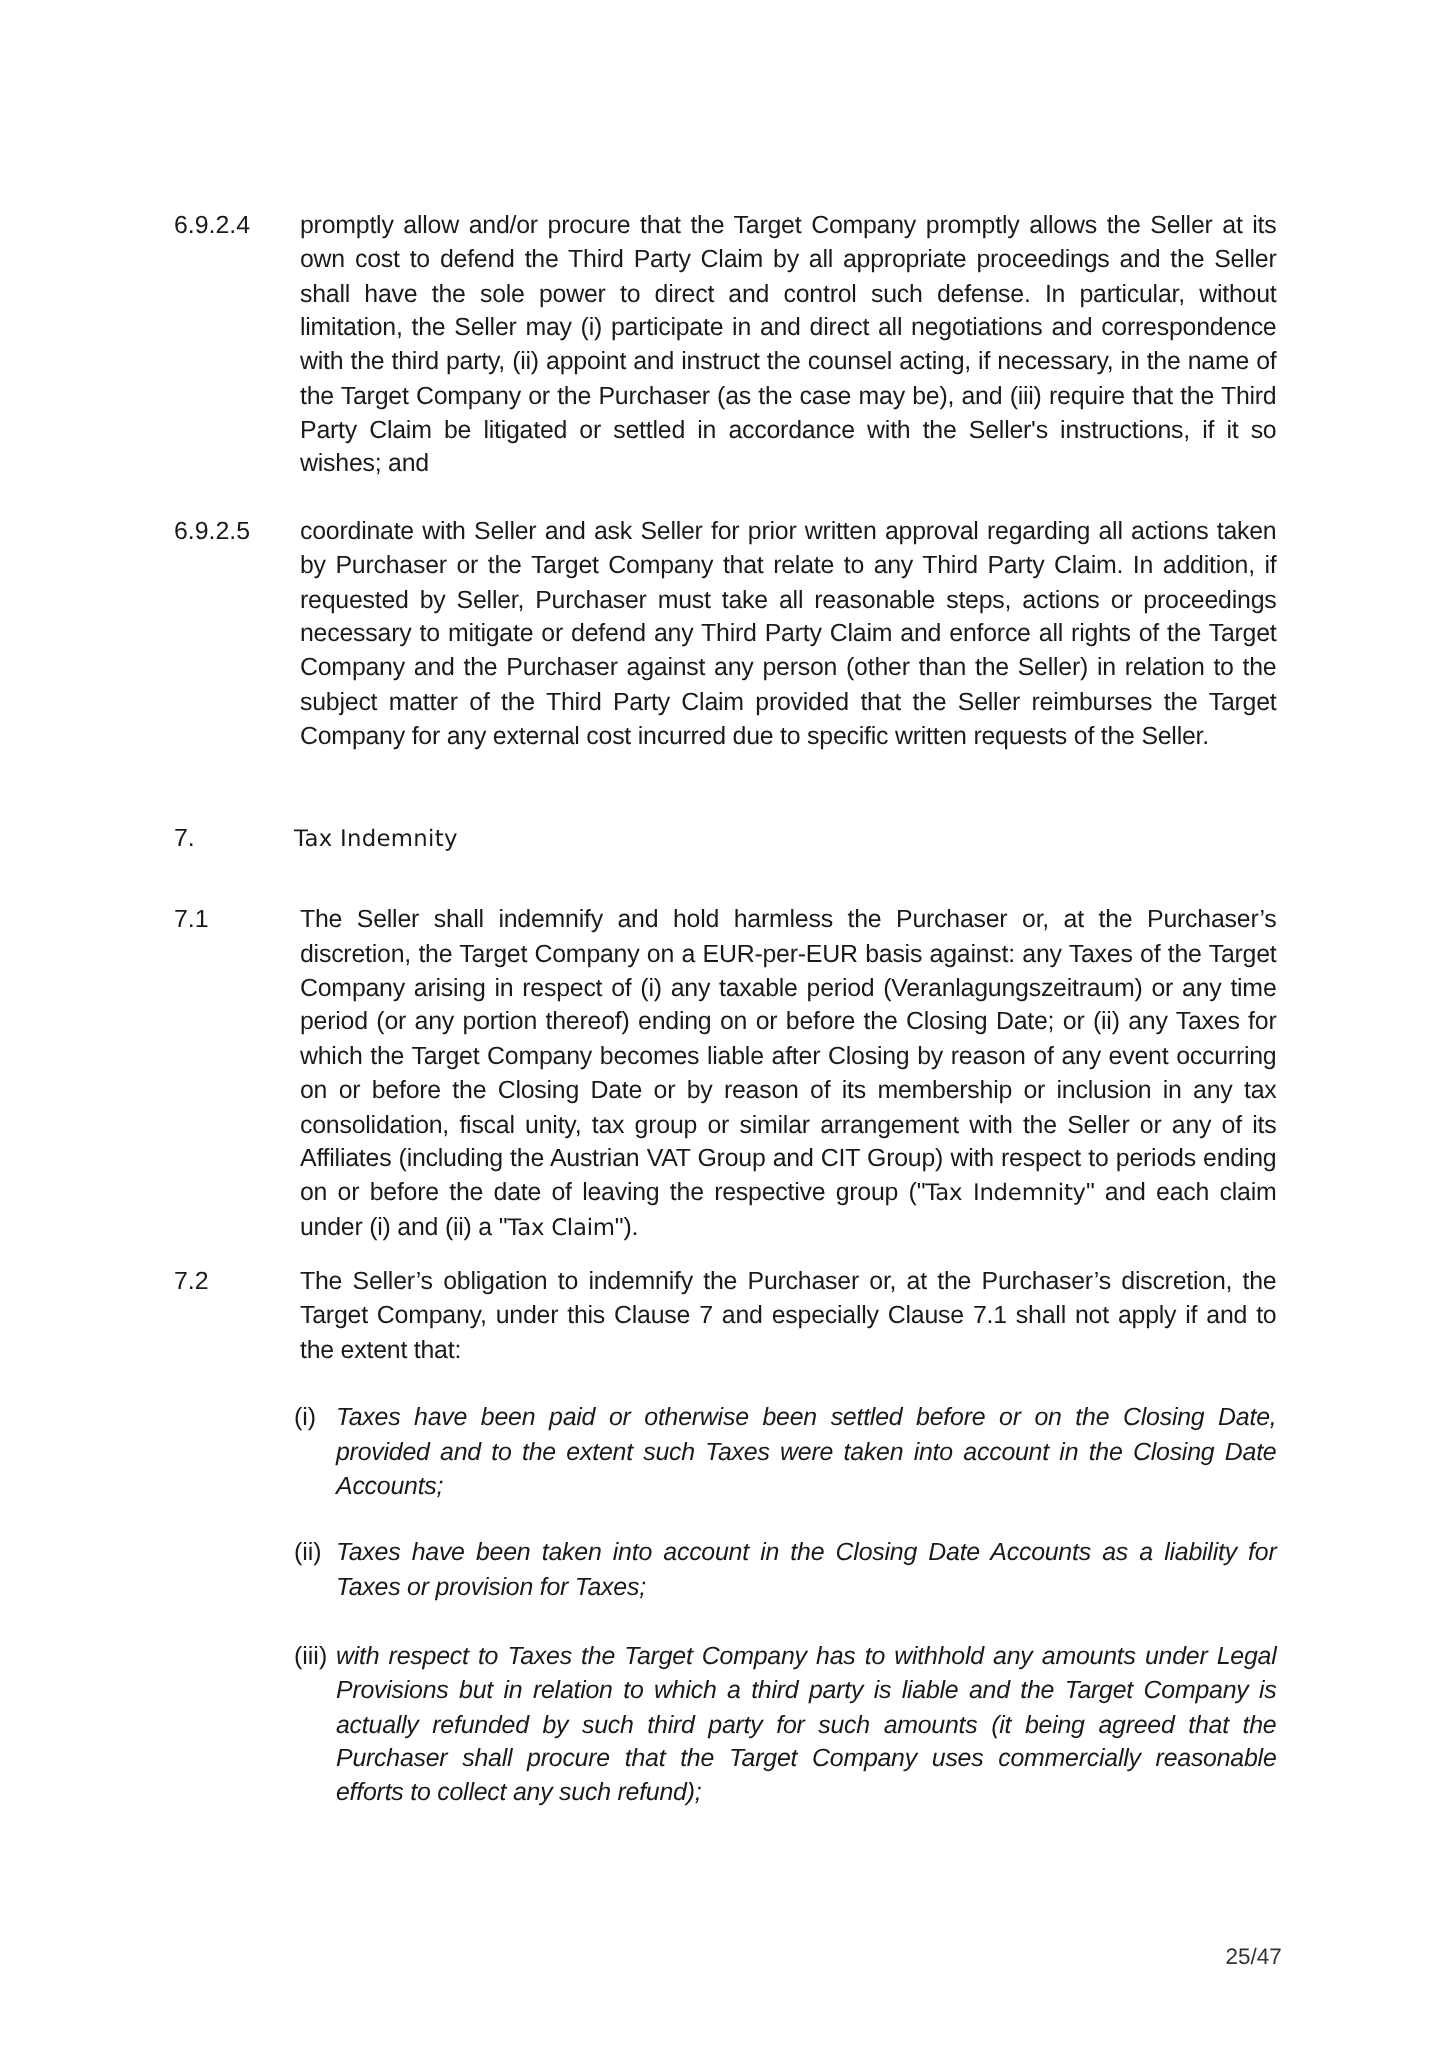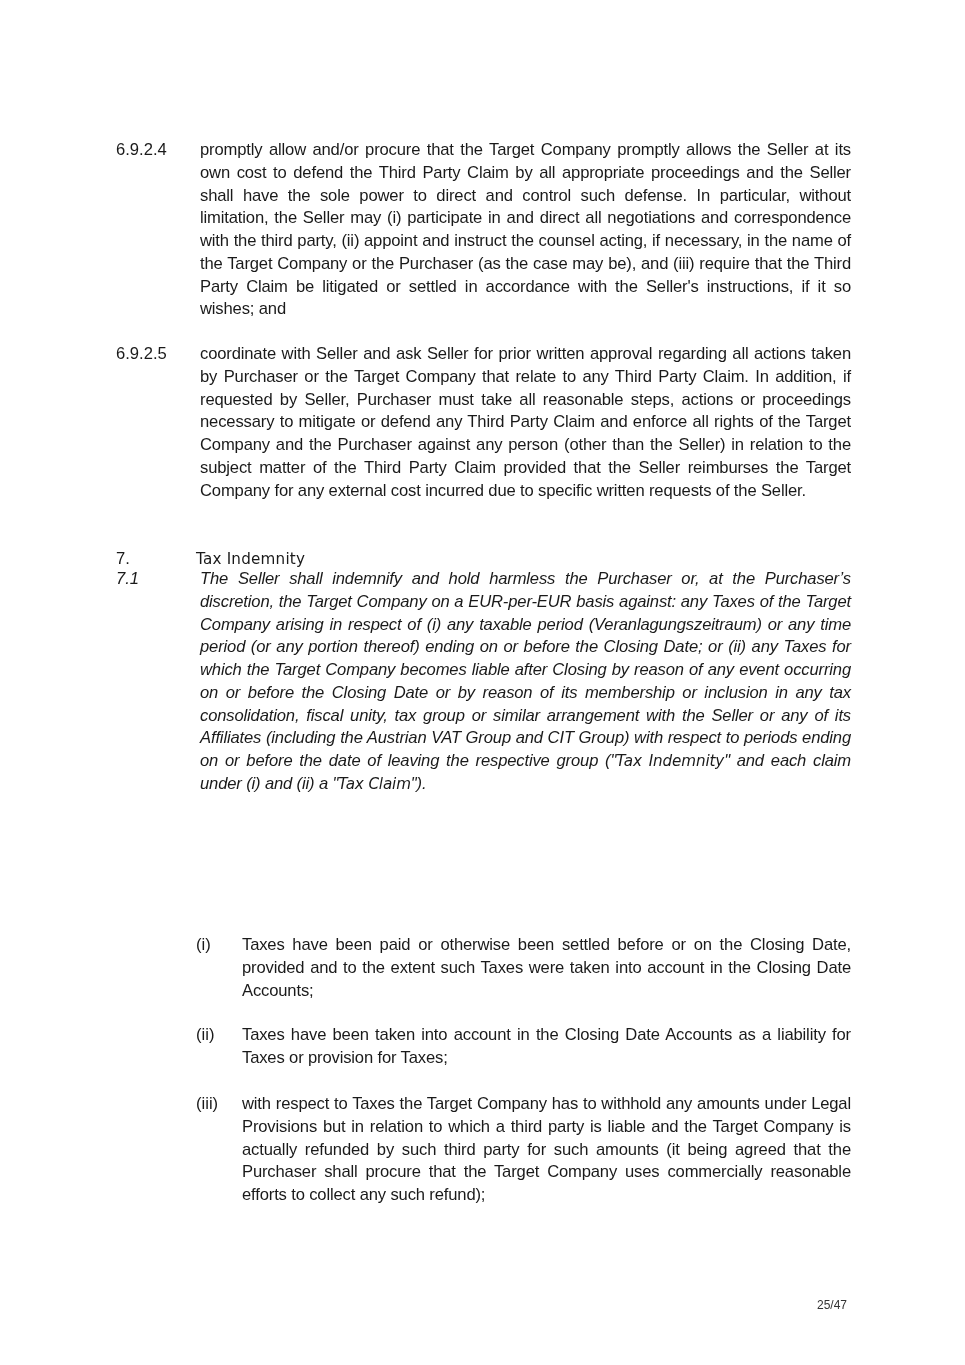--- a/index.html
+++ b/index.html
@@ -45,30 +45,30 @@
       font-family: "DejaVu Sans", sans-serif;
       font-size: 15.2px;
       letter-spacing: 0.2px;
     }
     .sub {
       position: absolute;
       left: 196px;
       width: 655px;
     }
     .sub .num { left: 0; }
-    .sub .body-text { margin-left: 46px; }
+    .sub .body-text { margin-left: 28px; font-style: italic; }
     .term {
       font-family: "DejaVu Sans", sans-serif;
       font-size: 15.2px;
     }
     .page-number {
       position: absolute;
       left: 817px;
       top: 1294px;
-      font-size: 12px;
+      font-size: 15px;
       color: #333;
     }
   </style>
 </head>
 <body>
 
 <div class="page">
 
   <div class="clause" style="top:139px;">
     <span class="num">6.9.2.4</span>
@@ -78,25 +78,29 @@
   <div class="clause" style="top:343px;">
     <span class="num">6.9.2.5</span>
     <div class="body-text">coordinate with Seller and ask Seller for prior written approval regarding all actions taken by Purchaser or the Target Company that relate to any Third Party Claim. In addition, if requested by Seller, Purchaser must take all reasonable steps, actions or proceedings necessary to mitigate or defend any Third Party Claim and enforce all rights of the Target Company and the Purchaser against any person (other than the Seller) in relation to the subject matter of the Third Party Claim provided that the Seller reimburses the Target Company for any external cost incurred due to specific written requests of the Seller.</div>
   </div>
 
   <div class="clause" style="top:548px;">
     <span class="num">7.</span>
     <div class="heading-text">Tax Indemnity</div>
   </div>
 
-  <div class="clause" style="top:568px;font-style:italic;">
+  <div class="clause" style="top:602px;">
     <span class="num">7.1</span>
     <div class="body-text"><span>The Seller shall indemnify and hold harmless the Purchaser or, at the Purchaser’s discretion, the Target Company on a EUR-per-EUR basis against: any Taxes of the Target Company arising in respect of (i) any taxable period (Veranlagungszeitraum) or any time period (or any portion thereof) ending on or before the Closing Date; or (ii) any Taxes for which the Target Company becomes liable after Closing by reason of any event occurring on or before the Closing Date or by reason of its membership or inclusion in any tax consolidation, fiscal unity, tax group or similar arrangement with the Seller or any of its Affiliates (including the Austrian VAT Group and CIT Group) with respect to periods ending on or before the date of leaving the respective group ("</span><span class="term">Tax Indemnity</span><span>" and each claim under (i) and (ii) a "</span><span class="term">Tax Claim</span><span>").</span></div>
   </div>
 
+  <div class="clause" style="top:843px;">
+    <span class="num">7.2</span>
+    <div class="body-text">The Seller’s obligation to indemnify the Purchaser or, at the Purchaser’s discretion, the Target Company, under this Clause 7 and especially Clause 7.1 shall not apply if and to the extent that:</div>
+  </div>
 
   <div class="sub" style="top:934px;">
     <span class="num">(i)</span>
     <div class="body-text">Taxes have been paid or otherwise been settled before or on the Closing Date, provided and to the extent such Taxes were taken into account in the Closing Date Accounts;</div>
   </div>
 
   <div class="sub" style="top:1093px;">
     <span class="num">(iii)</span>
     <div class="body-text">with respect to Taxes the Target Company has to withhold any amounts under Legal Provisions but in relation to which a third party is liable and the Target Company is actually refunded by such third party for such amounts (it being agreed that the Purchaser shall procure that the Target Company uses commercially reasonable efforts to collect any such refund);</div>
   </div>

